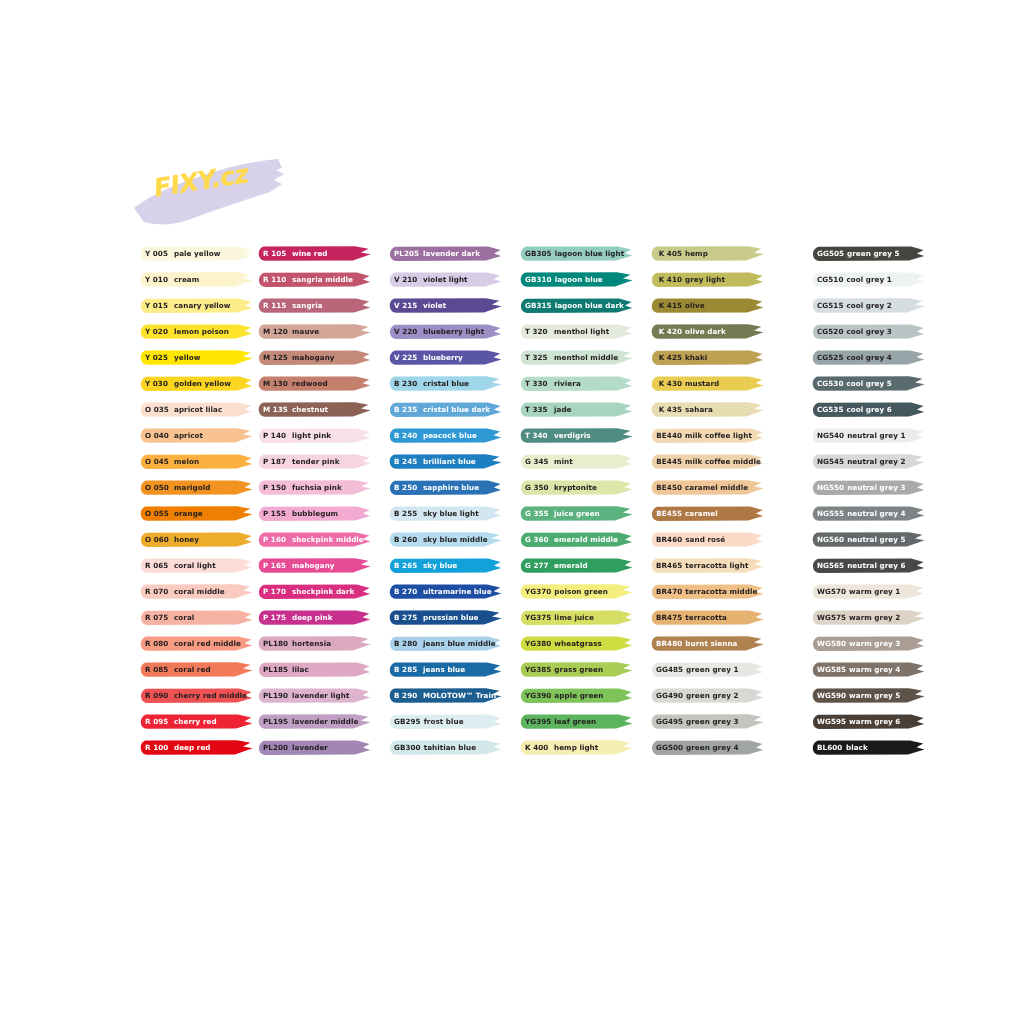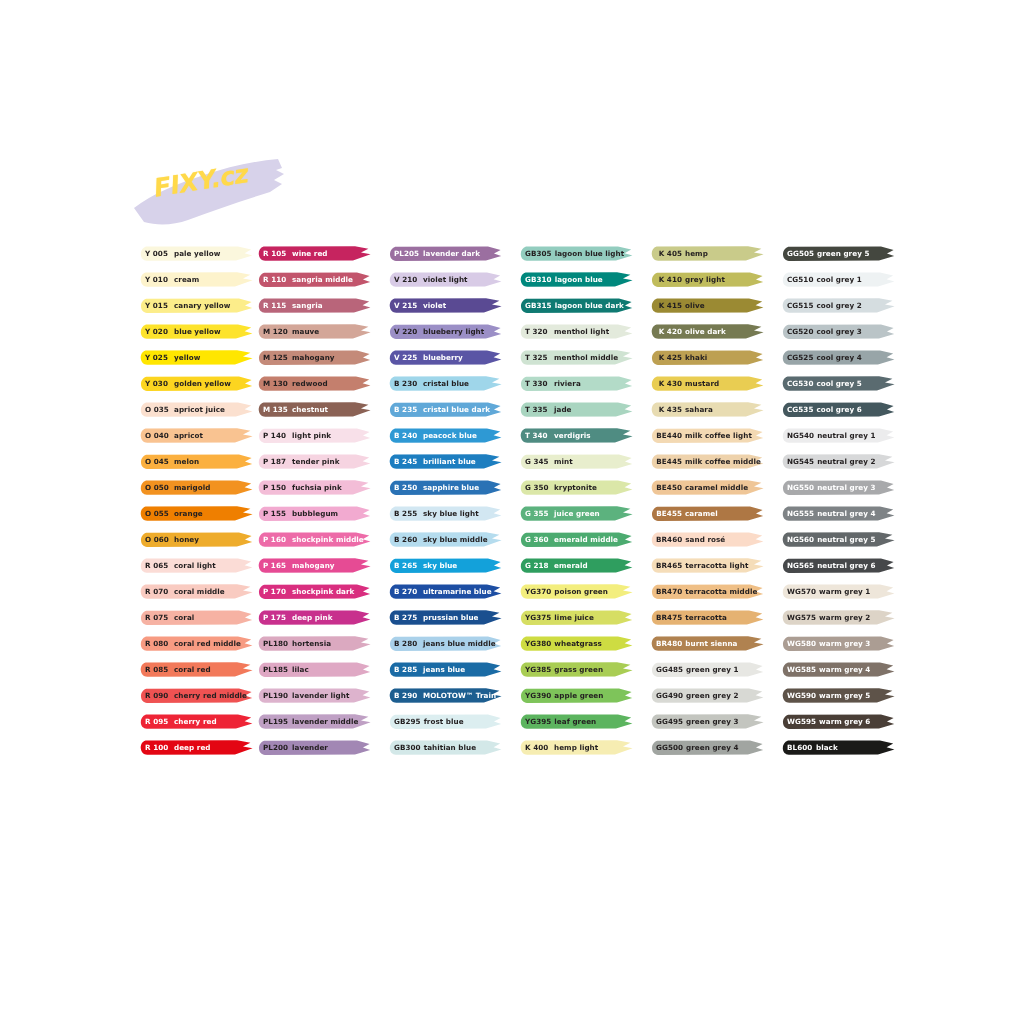--- a/index.html
+++ b/index.html
@@ -57,21 +57,21 @@
   .col {
     position: absolute;
     top: 0;
     width: 113px;
   }
   .col-0 { left: 12px; text-decoration: underline;   }
   .col-1 { left: 130px; }
   .col-2 { left: 261px; }
   .col-3 { left: 392px; }
   .col-4 { left: 523px; text-align: right; }
-  .col-5 { left: 654px; }
+  .col-5 { left: 684px; }
 
   .swatch {
     position: relative;
     height: 17px;
     margin-bottom: 9px;
     overflow: hidden;
   }
   .swatch .shape {
     position: absolute;
     left: 0; top: 0;
@@ -145,21 +145,21 @@
             </svg>
           </div>
           <div class="lbl t-dark"><span class="code">Y 015</span><span class="name">canary yellow</span></div>
         </div>
         <div class="swatch">
           <div class="shape">
             <svg viewBox="0 0 113 17" preserveAspectRatio="none">
               <path d="M6,1.6 C2.4,3 0.6,6 0.8,9.6 C1,13.2 3.2,15.6 6.8,15.8 L96,15.6 L112.4,10.4 L104.6,8.2 L111.2,4.6 L98,1.4 Z" fill="#fde32c"></path>
             </svg>
           </div>
-          <div class="lbl t-dark"><span class="code">Y 020</span><span class="name">blue yellow</span></div>
+          <div class="lbl t-dark"><span class="code">Y 020</span><span class="name">lemon poison</span></div>
         </div>
         <div class="swatch">
           <div class="shape">
             <svg viewBox="0 0 113 17" preserveAspectRatio="none">
               <path d="M5.6,1.4 C2,2.6 0.4,5.8 0.8,9.4 C1.2,13 3.6,15.5 7.2,15.7 L95,15.4 L112.6,9.2 L103,7.4 L110.4,3.8 L97,1.2 Z" fill="#ffe600"></path>
             </svg>
           </div>
           <div class="lbl t-dark"><span class="code">Y 025</span><span class="name">yellow</span></div>
         </div>
         <div class="swatch">
@@ -169,21 +169,21 @@
             </svg>
           </div>
           <div class="lbl t-dark"><span class="code">Y 030</span><span class="name">golden yellow</span></div>
         </div>
         <div class="swatch">
           <div class="shape">
             <svg viewBox="0 0 113 17" preserveAspectRatio="none">
               <path d="M6,1.6 C2.4,3 0.6,6 0.8,9.6 C1,13.2 3.2,15.6 6.8,15.8 L96,15.6 L112.4,10.4 L104.6,8.2 L111.2,4.6 L98,1.4 Z" fill="#fbe0cf"></path>
             </svg>
           </div>
-          <div class="lbl t-dark"><span class="code">O 035</span><span class="name">apricot juice</span></div>
+          <div class="lbl t-dark"><span class="code">O 035</span><span class="name">apricot lilac</span></div>
         </div>
         <div class="swatch">
           <div class="shape">
             <svg viewBox="0 0 113 17" preserveAspectRatio="none">
               <path d="M5.6,1.4 C2,2.6 0.4,5.8 0.8,9.4 C1.2,13 3.6,15.5 7.2,15.7 L95,15.4 L112.6,9.2 L103,7.4 L110.4,3.8 L97,1.2 Z" fill="#f9c391"></path>
             </svg>
           </div>
           <div class="lbl t-dark"><span class="code">O 040</span><span class="name">apricot</span></div>
         </div>
         <div class="swatch">
@@ -703,21 +703,21 @@
             </svg>
           </div>
           <div class="lbl t-light"><span class="code">G 360</span><span class="name">emerald middle</span></div>
         </div>
         <div class="swatch">
           <div class="shape">
             <svg viewBox="0 0 113 17" preserveAspectRatio="none">
               <path d="M6,1.6 C2.4,3 0.6,6 0.8,9.6 C1,13.2 3.2,15.6 6.8,15.8 L96,15.6 L112.4,10.4 L104.6,8.2 L111.2,4.6 L98,1.4 Z" fill="#2f9e5f"></path>
             </svg>
           </div>
-          <div class="lbl t-light"><span class="code">G 218</span><span class="name">emerald</span></div>
+          <div class="lbl t-light"><span class="code">G 277</span><span class="name">emerald</span></div>
         </div>
         <div class="swatch">
           <div class="shape">
             <svg viewBox="0 0 113 17" preserveAspectRatio="none">
               <path d="M5.6,1.4 C2,2.6 0.4,5.8 0.8,9.4 C1.2,13 3.6,15.5 7.2,15.7 L95,15.4 L112.6,9.2 L103,7.4 L110.4,3.8 L97,1.2 Z" fill="#f3ee7e"></path>
             </svg>
           </div>
           <div class="lbl t-dark"><span class="code">YG370</span><span class="name">poison green</span></div>
         </div>
         <div class="swatch">

